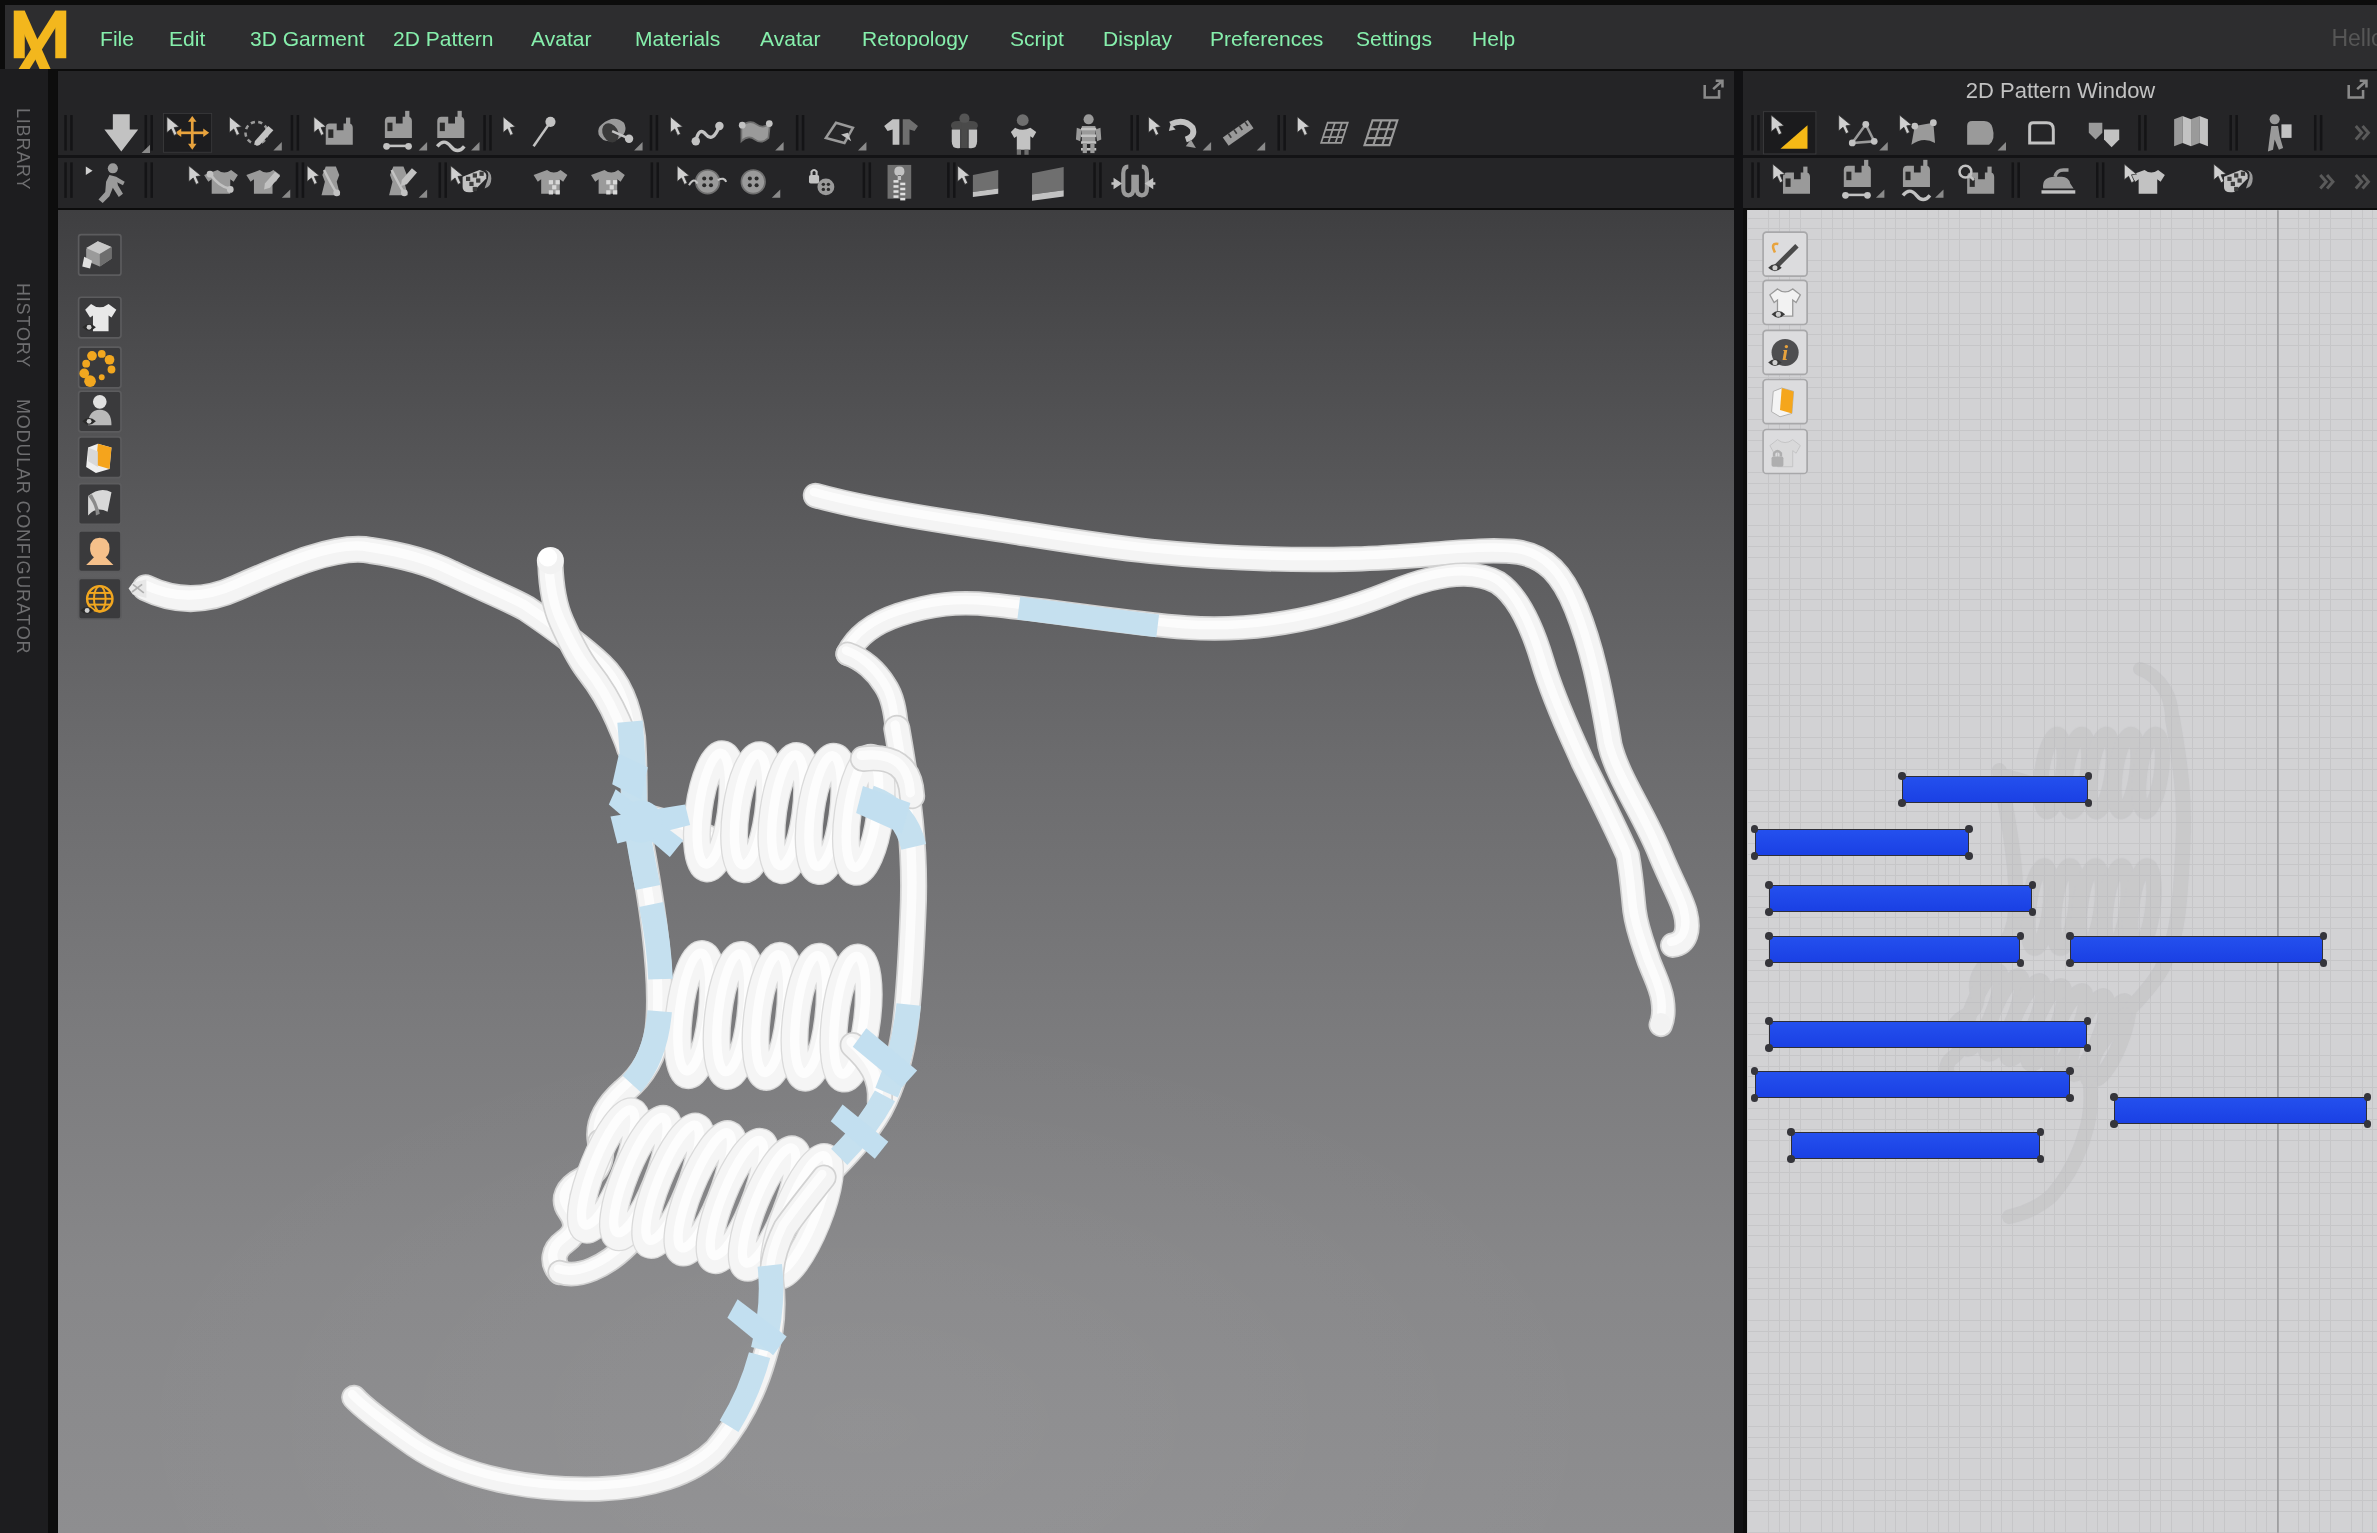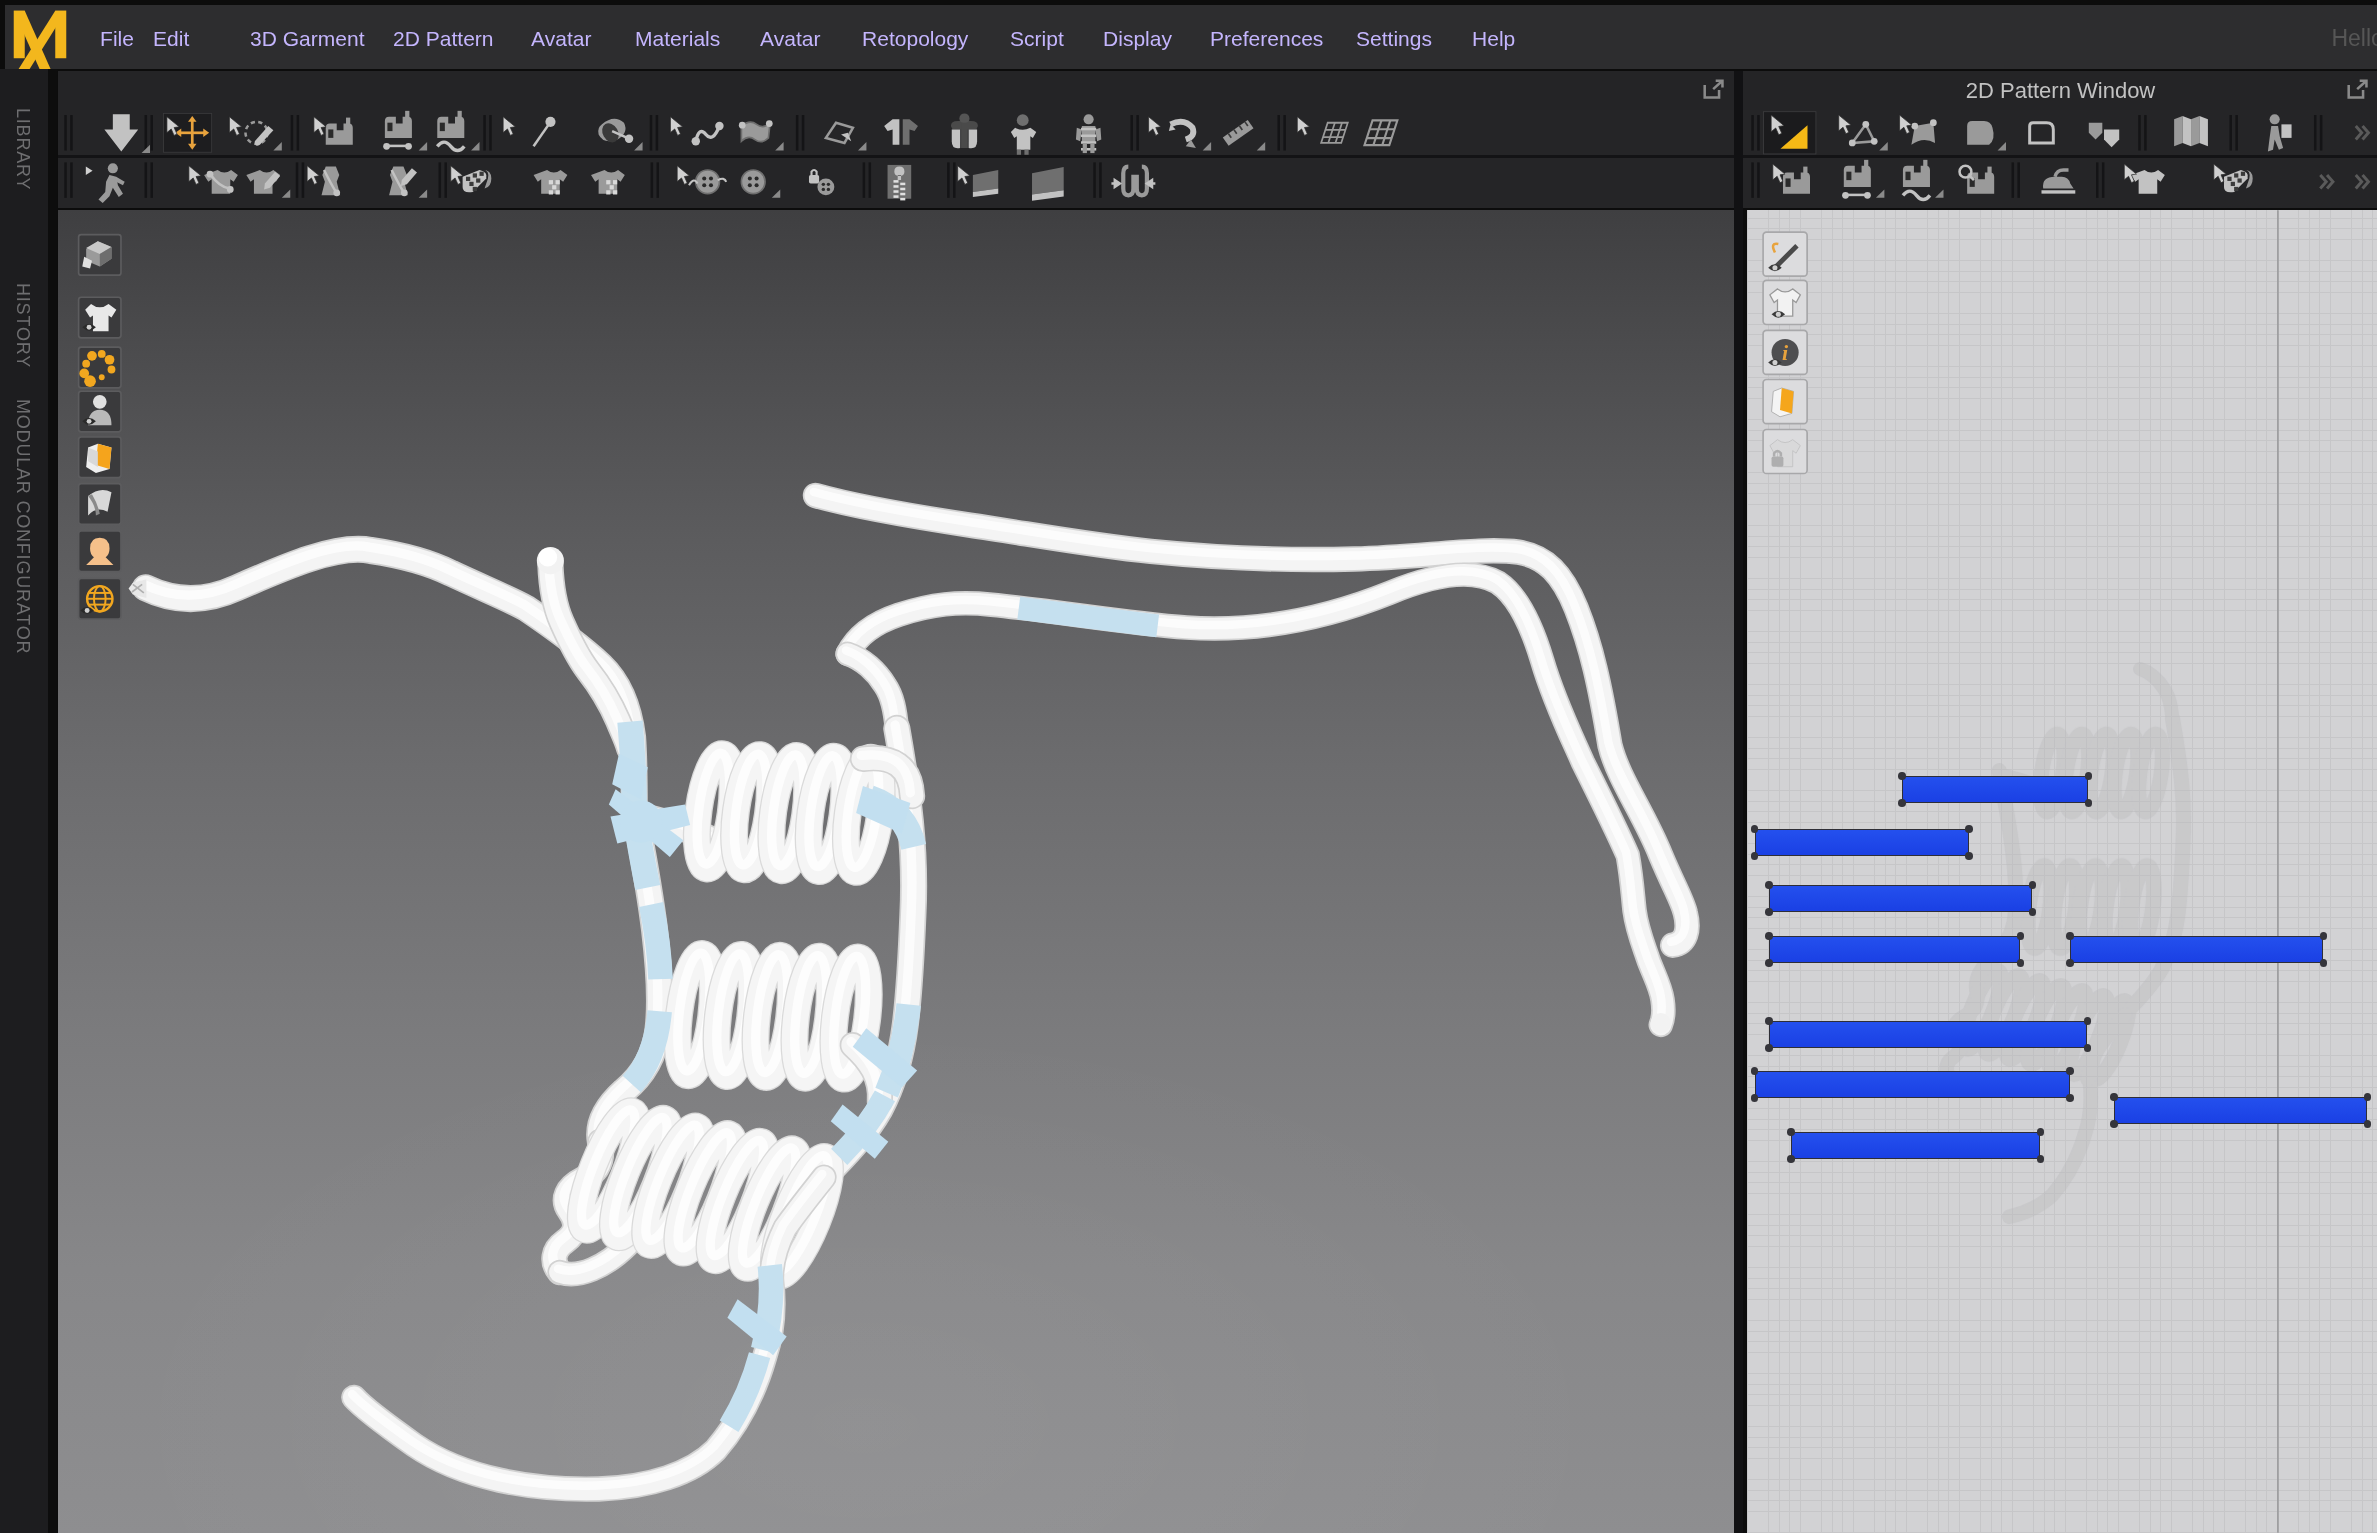--- a/index.html
+++ b/index.html
@@ -1,20 +1,20 @@
 <!DOCTYPE html>
 <html style="font-size:13.6px"><head>
 <meta charset="utf-8">
 <style>
   html,body{margin:0;padding:0;}
   body{width:2377px;height:1534px;position:relative;overflow:hidden;
        background:#0c0c0c;font-family:"Liberation Sans",sans-serif;}
   .abs{position:absolute;}
   #menubar{left:5.1px;top:5.1px;width:2372px;height:64px;background:#2d2d2f;}
-  #menubar .mi{position:absolute;top:22px;color:#c4b5fd;font-size:21px;}
+  #menubar .mi{position:absolute;top:22px;color:#86efac;font-size:21px;}
   #hello{position:absolute;top:20.3px;right:-6.8px;color:#565656;font-size:23px;}
   #sidebar{left:0;top:69px;width:48px;height:1464px;background:#1d1d1f;}
   #sidebar .vlab{position:absolute;left:12px;color:#6e6e70;font-size:18px;
       letter-spacing:0.8px;writing-mode:vertical-lr;}
   #sideline{left:48px;top:69px;width:9.3px;height:1464px;background:#0d0d0d;}
   .tbar{top:71px;height:39px;background:#242426;color:#c2c2c2;}
   #t3d{left:58px;width:1676px;}
   #t2d{left:1743px;width:635px;}
   .tbar .tt{position:absolute;top:6.8px;width:100%;text-align:center;font-size:22px;}
   #t3d .tt{left:-17px;}
@@ -40,21 +40,21 @@
 </style>
 </head>
 <body>
   <div class="abs" id="menubar">
     <svg class="abs" style="left:6.8px;top:4.2px" width="56" height="61" viewBox="0 0 66 72">
       <path d="M2 2 h13 v56 h-13 z M51 2 h13 v56 h-13 z" fill="#f3b71d"></path>
       <path d="M2 2 h13 L46 72 L33 72 Z" fill="#f3b71d"></path>
       <path d="M51 2 h13 L20 72 L7 72 Z" fill="#f3b71d"></path>
     </svg>
     <span class="mi" style="left:95px">File</span>
-    <span class="mi" style="left:148px">Edit</span>
+    <span class="mi" style="left:164px">Edit</span>
     <span class="mi" style="left:245px">3D Garment</span>
     <span class="mi" style="left:388px">2D Pattern</span>
     <span class="mi" style="left:526px">Avatar</span>
     <span class="mi" style="left:630px">Materials</span>
     <span class="mi" style="left:755px">Avatar</span>
     <span class="mi" style="left:857px">Retopology</span>
     <span class="mi" style="left:1005px">Script</span>
     <span class="mi" style="left:1098px">Display</span>
     <span class="mi" style="left:1205px">Preferences</span>
     <span class="mi" style="left:1351px">Settings</span>

